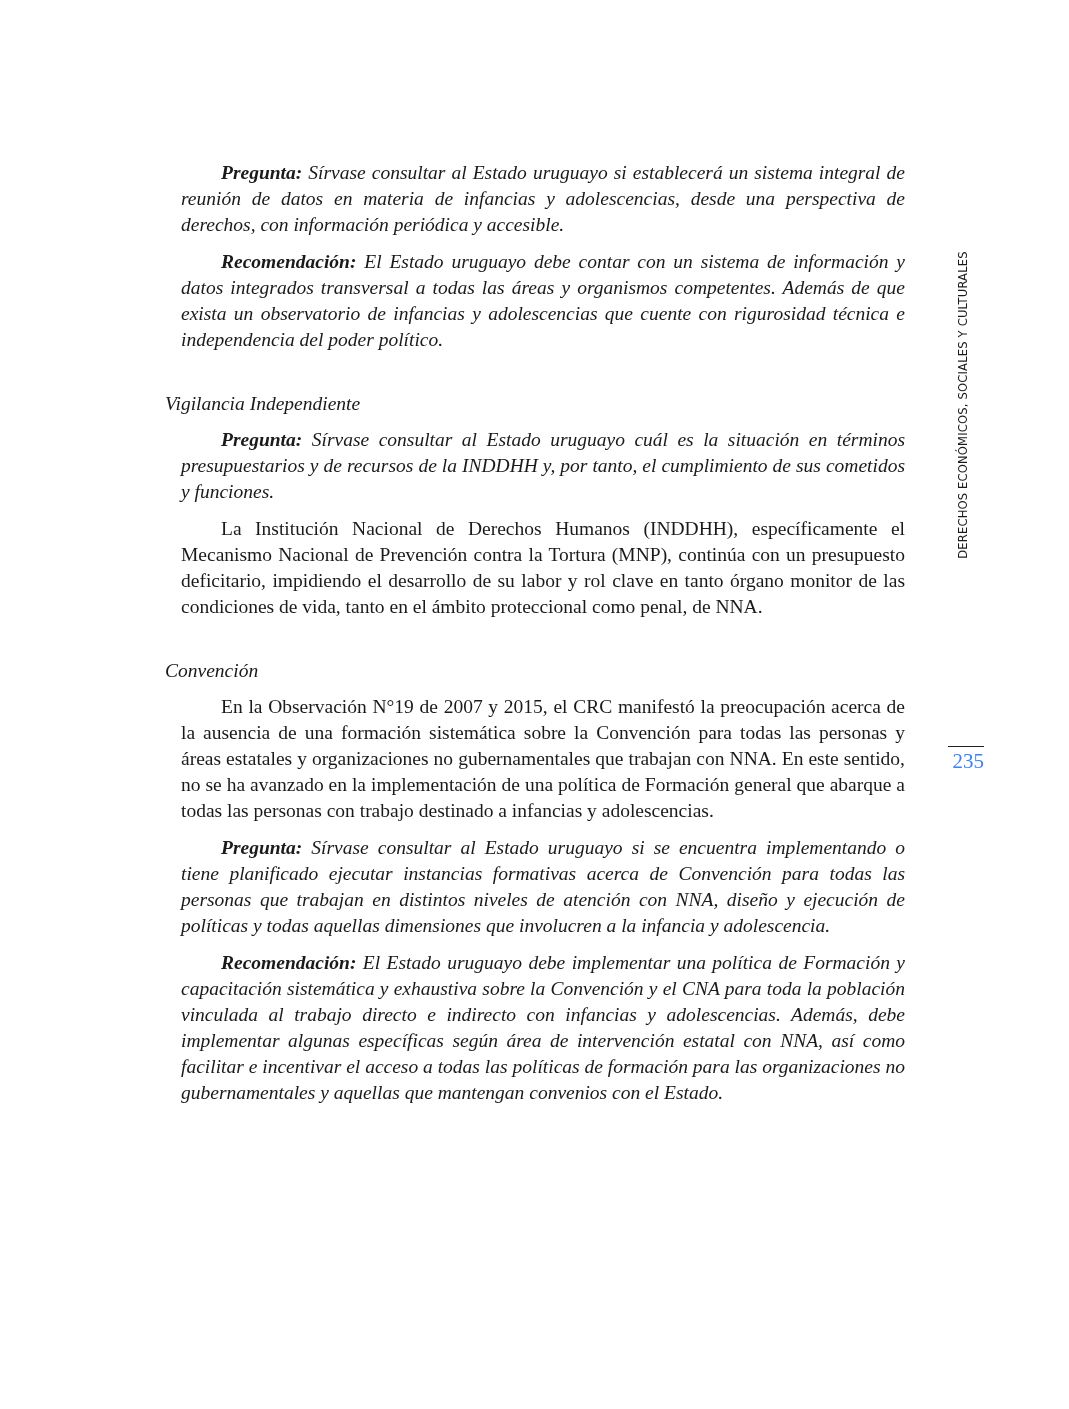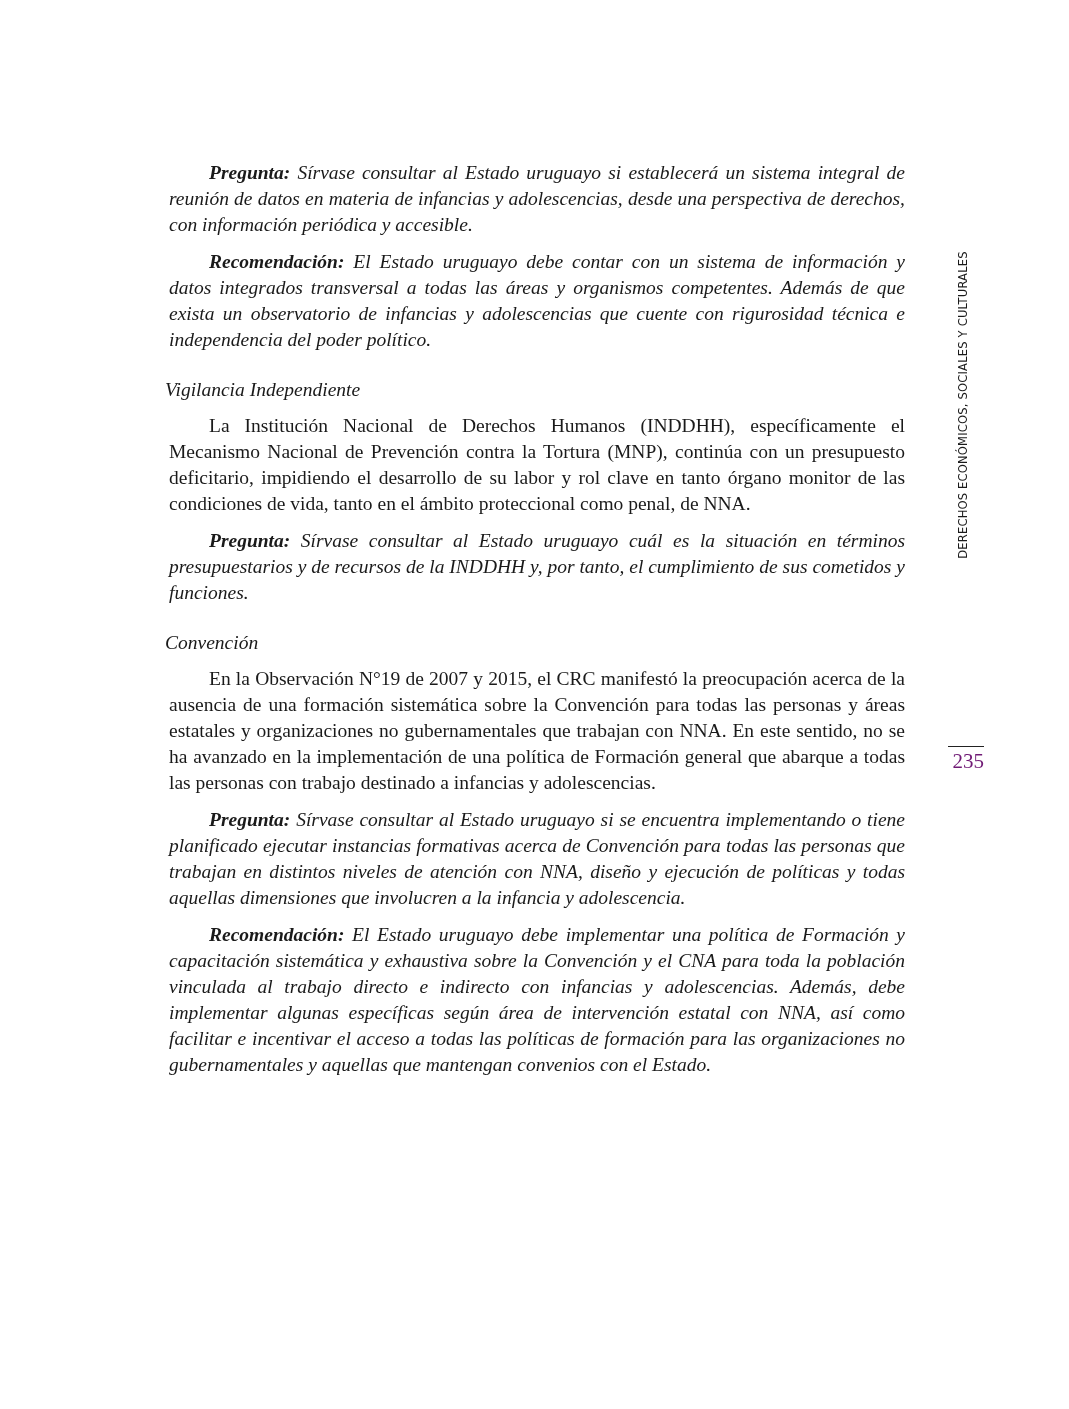--- a/index.html
+++ b/index.html
@@ -3,49 +3,49 @@
 <meta charset="utf-8">
 <style>
   html, body { margin: 0; padding: 0; background: #ffffff; }
   body { width: 1069px; height: 1409px; position: relative; overflow: hidden; }
   .page {
     position: absolute; left: 165px; top: 160px; width: 740px;
     font-family: "Liberation Serif", "DejaVu Serif", serif;
     font-size: 19.5px; line-height: 26px; color: #1a1a1a;
     text-align: justify;
   }
-  .p { margin: 0 0 11px 4px; text-indent: 40px; }
+  .p { margin: 0 0 11px 16px; text-indent: 40px; }
   .i { font-style: italic; }
   .lead { font-weight: bold; font-style: italic; }
-  .heading { margin: 24px 0 10px 0; font-style: italic; text-indent: 0; }
+  .heading { margin: 38px 0 10px 0; font-style: italic; text-indent: 0; }
   .sidebar {
     position: absolute; left: 953px; top: 245px; width: 20px; height: 320px;
   }
   .sidebar span {
     position: absolute; left: 50%; top: 50%;
     transform: translate(-50%, -50%) rotate(-90deg);
     white-space: nowrap;
     font-family: "DejaVu Sans", sans-serif; font-size: 11.5px; letter-spacing: 0.2px; color: #1a1a1a;
   }
   .pagenum {
     position: absolute; left: 948px; top: 746px; width: 36px;
     border-top: 1.5px solid #222; padding-top: 2px;
-    font-family: "Liberation Serif", serif; font-size: 21px; color: #701a75; text-align: right;
+    font-family: "Liberation Serif", serif; font-size: 21px; color: #3b82f6; text-align: right;
   }
 </style>
 </head>
 <body>
 
 <div class="page">
   <p class="p i"><span class="lead">Pregunta:</span><span> Sírvase consultar al Estado uruguayo si establecerá un sistema integral de reunión de datos en materia de infancias y adolescencias, desde una perspectiva de derechos, con información periódica y accesible.</span></p>
   <p class="p i"><span class="lead">Recomendación:</span><span> El Estado uruguayo debe contar con un sistema de información y datos integrados transversal a todas las áreas y organismos competentes. Además de que exista un observatorio de infancias y adolescencias que cuente con rigurosidad técnica e independencia del poder político.</span></p>
 
   <p class="heading">Vigilancia Independiente</p>
+  <p class="p i"><span class="lead">Pregunta:</span><span> Sírvase consultar al Estado uruguayo cuál es la situación en términos presupuestarios y de recursos de la INDDHH y, por tanto, el cumplimiento de sus cometidos y funciones.</span></p>
   <p class="p">La Institución Nacional de Derechos Humanos (INDDHH), específicamente el Mecanismo Nacional de Prevención contra la Tortura (MNP), continúa con un presupuesto deficitario, impidiendo el desarrollo de su labor y rol clave en tanto órgano monitor de las condiciones de vida, tanto en el ámbito proteccional como penal, de NNA.</p>
-  <p class="p i"><span class="lead">Pregunta:</span><span> Sírvase consultar al Estado uruguayo cuál es la situación en términos presupuestarios y de recursos de la INDDHH y, por tanto, el cumplimiento de sus cometidos y funciones.</span></p>
 
   <p class="heading">Convención</p>
   <p class="p">En la Observación N°19 de 2007 y 2015, el CRC manifestó la preocupación acerca de la ausencia de una formación sistemática sobre la Convención para todas las personas y áreas estatales y organizaciones no gubernamentales que trabajan con NNA. En este sentido, no se ha avanzado en la implementación de una política de Formación general que abarque a todas las personas con trabajo destinado a infancias y adolescencias.</p>
   <p class="p i"><span class="lead">Pregunta:</span><span> Sírvase consultar al Estado uruguayo si se encuentra implementando o tiene planificado ejecutar instancias formativas acerca de Convención para todas las personas que trabajan en distintos niveles de atención con NNA, diseño y ejecución de políticas y todas aquellas dimensiones que involucren a la infancia y adolescencia.</span></p>
   <p class="p i"><span class="lead">Recomendación:</span><span> El Estado uruguayo debe implementar una política de Formación y capacitación sistemática y exhaustiva sobre la Convención y el CNA para toda la población vinculada al trabajo directo e indirecto con infancias y adolescencias. Además, debe implementar algunas específicas según área de intervención estatal con NNA, así como facilitar e incentivar el acceso a todas las políticas de formación para las organizaciones no gubernamentales y aquellas que mantengan convenios con el Estado.</span></p>
 </div>
 
 <div class="sidebar">
   <span>DERECHOS ECONÓMICOS, SOCIALES Y CULTURALES</span>
 </div>

